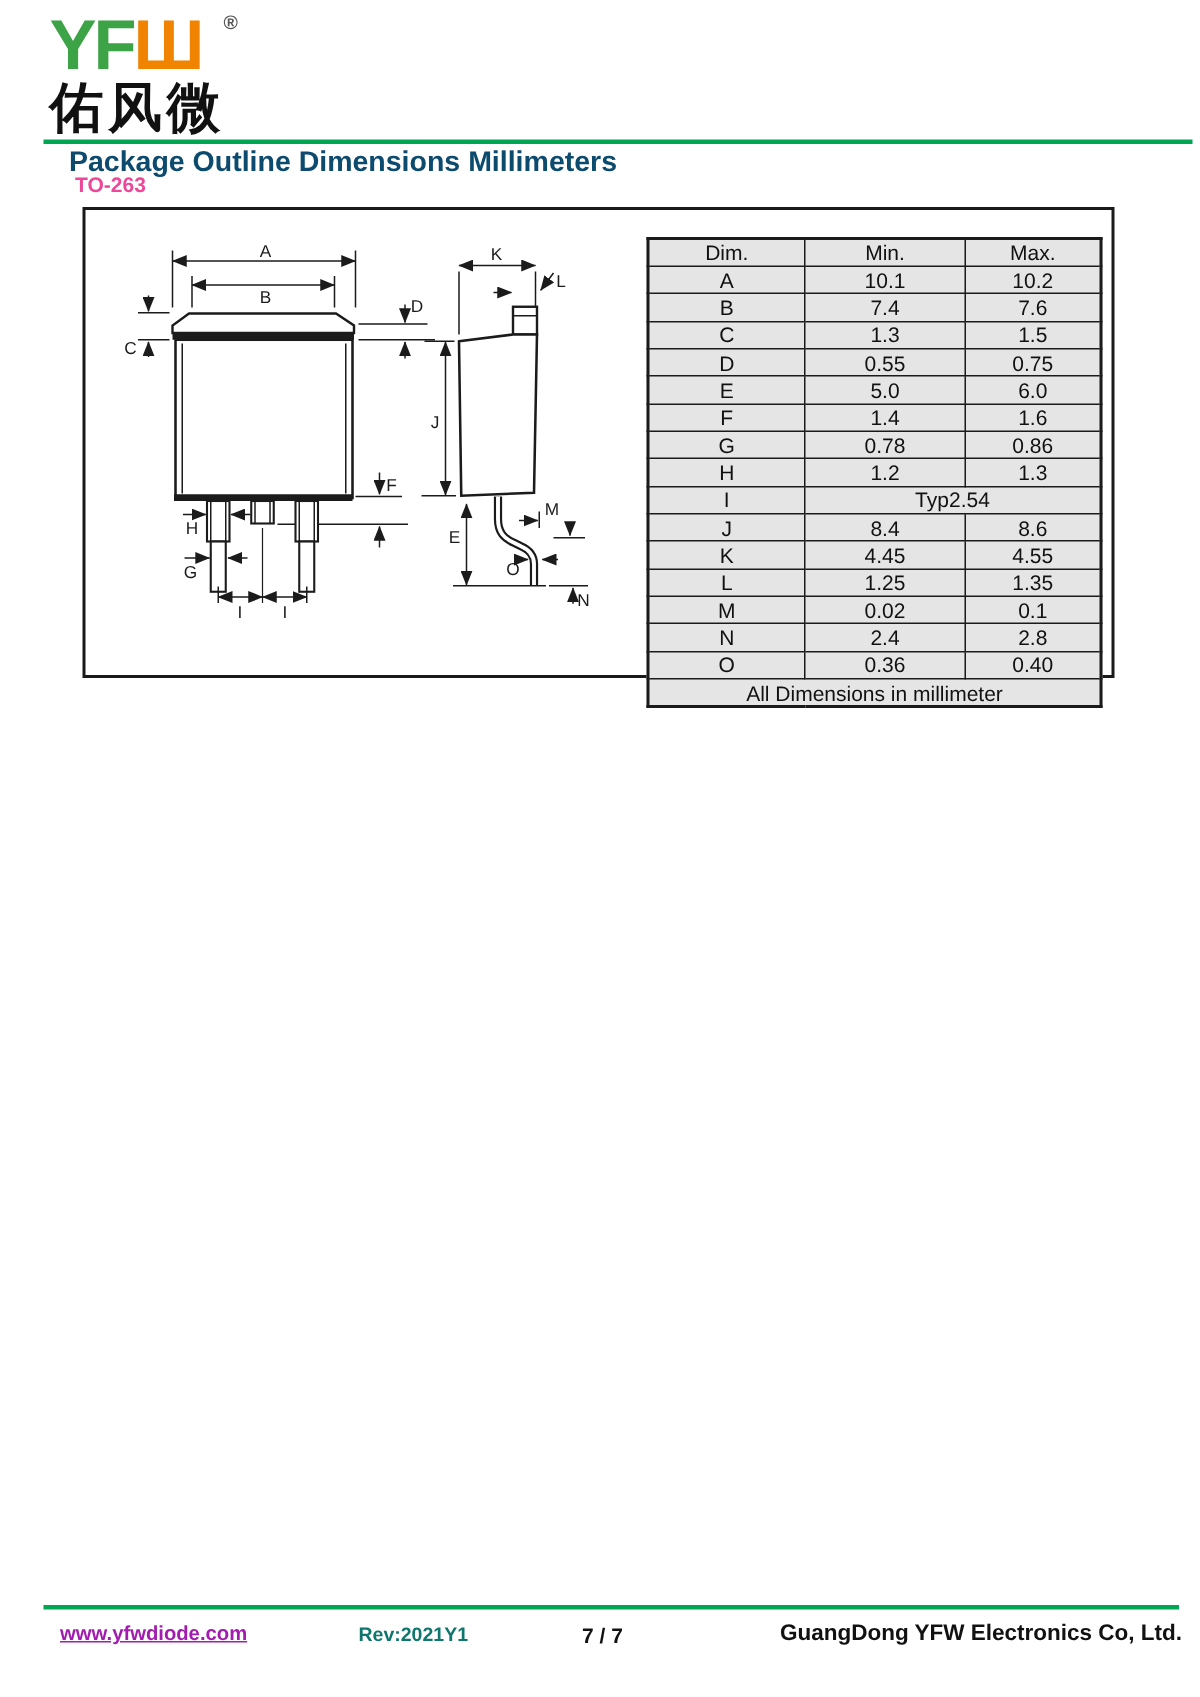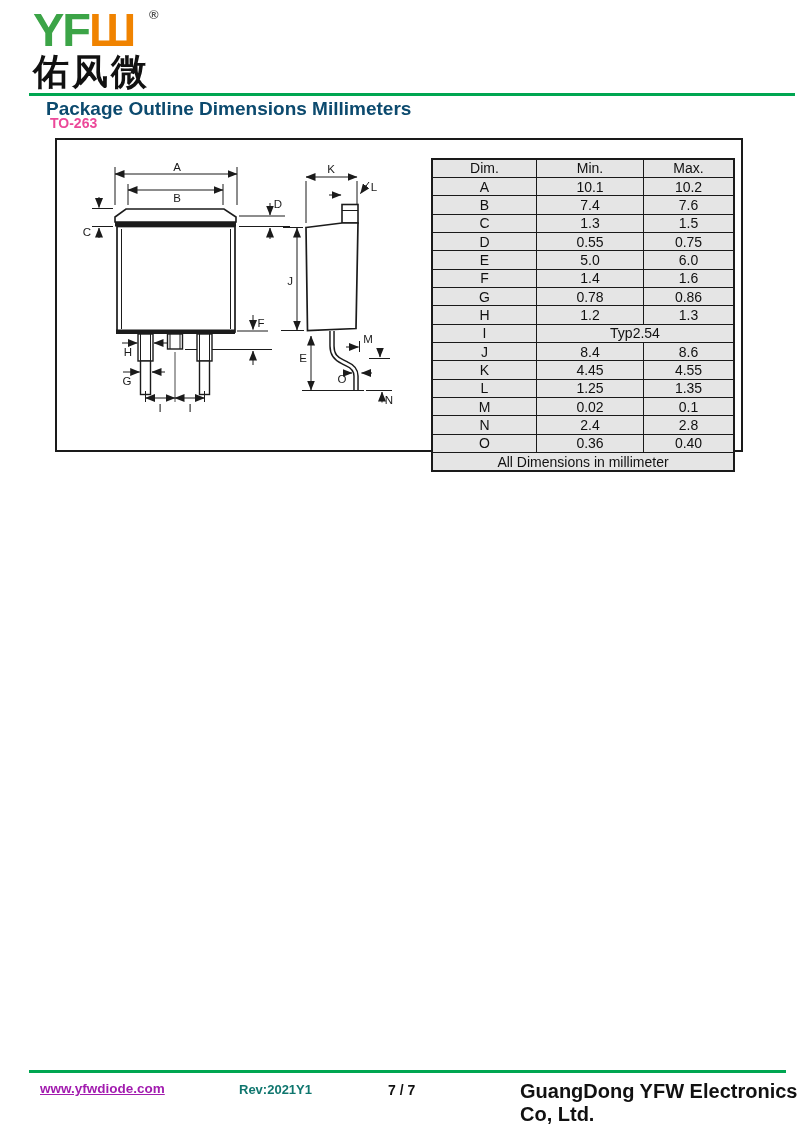--- a/index.html
+++ b/index.html
@@ -28,21 +28,21 @@
   .dim-table{position:absolute;left:431px;top:138px;width:304px;height:314px;border-collapse:collapse;table-layout:fixed;background:#e5e5e5;margin-top:20px;}
   .dim-table td,.dim-table th{border:1.6px solid #1a1a1a;text-align:center;vertical-align:middle;font-size:14px;font-weight:500;color:#111;padding:0;line-height:1;}
   .dim-table{border:2px solid #1a1a1a;}
   .dim-table tr{height:18.2px;}
 
   
   .rule-bottom{left:29px;top:1070px;width:757px;height:2.5px;}
   .footer-link{position:absolute;left:40px;top:1081px;font-size:13.5px;font-weight:bold;color:#a21caf;text-decoration:underline;}
   .footer-rev{position:absolute;left:239px;top:1082px;font-size:13px;font-weight:bold;color:#0f766e;}
   .footer-page{position:absolute;left:388px;top:1082px;font-size:14px;font-weight:bold;color:#111;}
-  .footer-company{position:absolute;left:520px;top:1080px;font-size:20px;font-weight:bold;color:#111;}
+  .footer-company{position:absolute;left:520px;top:1080px;font-size:15px;font-weight:bold;color:#111;}
 </style>
 </head>
 <body>
 
 <div class="page">
 
   <div class="logo">
     <span class="logo-latin"><span class="logo-yf">YF</span><span class="logo-w">Ш</span></span>
     <span class="logo-reg">®</span>
     <div class="logo-cn">佑风微</div>

